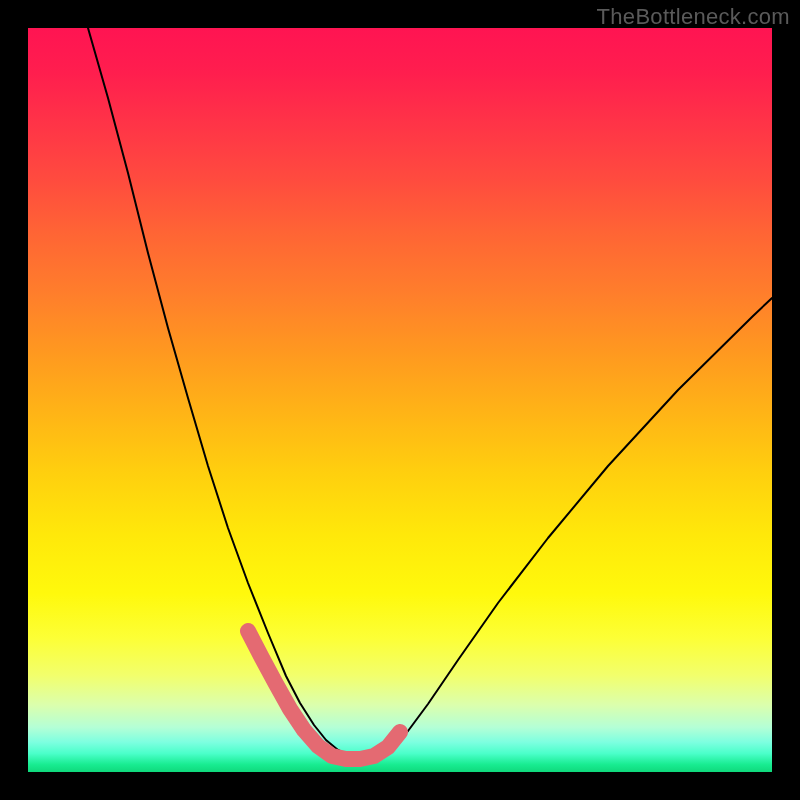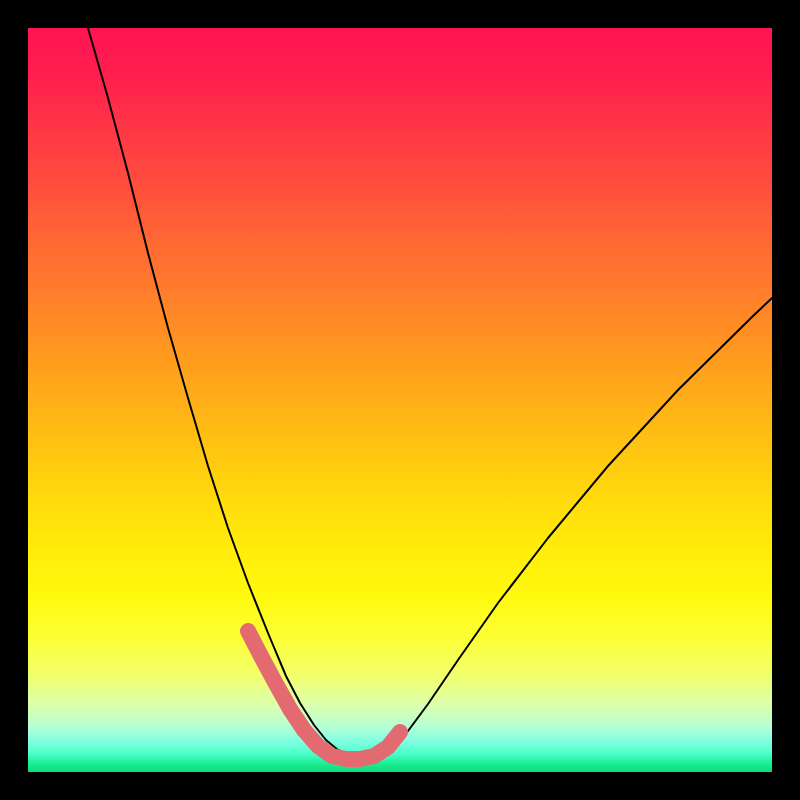--- a/index.html
+++ b/index.html
@@ -79,20 +79,21 @@
     stroke-width: 16;
     stroke-linecap: round;
     stroke-linejoin: round;
   }
 </style>
 </head>
 <body>
 
 <div class="frame">
 
+  <div class="watermark">TheBottleneck.com</div>
 
   <div class="plot">
     <svg class="curves" viewBox="0 0 744 744" preserveAspectRatio="none">
       <path id="main-curve" class="curve-main" d="M60 0 L80 70 L100 145 L120 225 L140 300 L160 370 L180 438 L200 500 L220 555 L240 605 L258 648 L272 675 L286 697 L298 712 L310 722 L322 728 L334 731 L346 730 L360 723 L380 703 L400 676 L430 632 L470 575 L520 510 L580 438 L650 362 L725 288 L744 270"></path>
       <path id="marker-curve" class="marker" d="M220 603 L234 630 L248 656 L262 681 L276 702 L290 718 L304 728 L318 731 L332 731 L346 728 L360 719 L372 704"></path>
     </svg>
   </div>
 
 </div>
 

